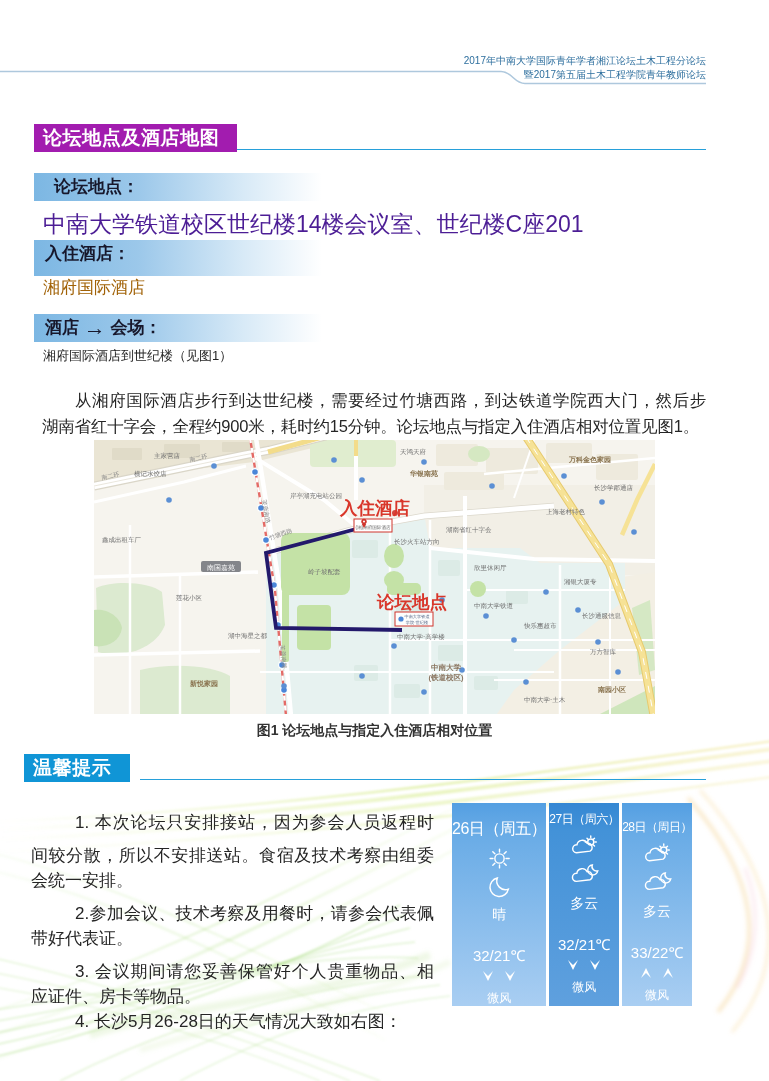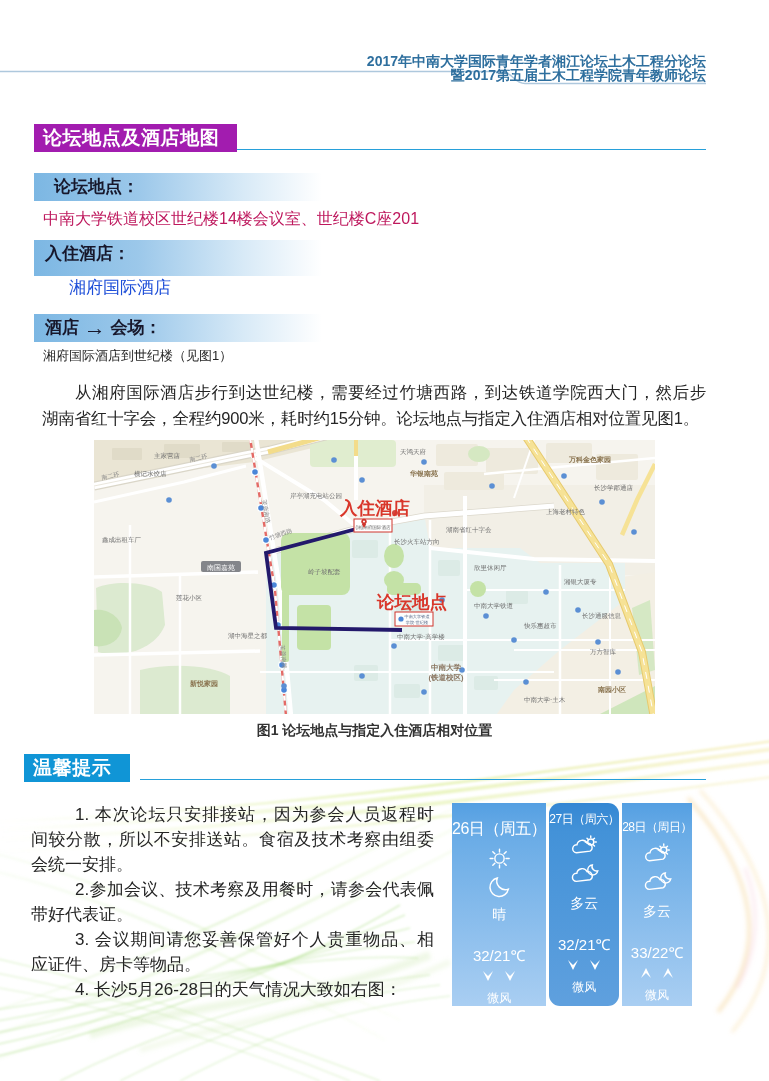--- a/index.html
+++ b/index.html
@@ -1,19 +1,19 @@
 <!DOCTYPE html>
 <html lang="zh"><head>
 <meta charset="utf-8">
 <style>
   html,body{margin:0;padding:0;}
   body{width:769px;height:1081px;position:relative;overflow:hidden;background:#fff;
        font-family:"Liberation Sans",sans-serif;}
   .abs{position:absolute;}
-  .jl{text-align:justify;text-align-last:justify;}
+  .jl{text-align:justify;text-align-last:justify;margin-top:8px;}
 </style>
 </head>
 <body>
 
 <svg class="abs" style="left:0;top:0;z-index:0" width="769" height="1081" viewBox="0 0 769 1081">
   <defs>
     <linearGradient id="gy" x1="0" y1="0" x2="1" y2="0">
       <stop offset="0" stop-color="#dff0a8" stop-opacity="0"></stop>
       <stop offset=".55" stop-color="#cfe878" stop-opacity=".75"></stop>
       <stop offset="1" stop-color="#f0e088" stop-opacity=".55"></stop>
@@ -55,45 +55,45 @@
   <g filter="url(#bl2)" fill="none">
     <path d="M90,1035 C200,1000 320,1000 430,955" stroke="#b4e08c" stroke-width="8" opacity=".22"></path>
     <path d="M140,1050 C250,1015 350,1008 450,962" stroke="#c2e69c" stroke-width="6" opacity=".18"></path>
     <path d="M688,798 C758,878 768,950 718,1012" stroke="#f0c46a" stroke-width="4" opacity=".35"></path>
     <path d="M700,790 C780,880 790,962 732,1032" stroke="#f4cf80" stroke-width="2.5" opacity=".4"></path>
     <path d="M745,868 C762,910 757,952 737,988" stroke="#f2b8c8" stroke-width="3.5" opacity=".25"></path>
   </g>
 </svg>
 
 <div class="abs" style="right:63px;top:54px;z-index:2;text-align:right;color:#2e6f9e;
-     font-size:14px;font-weight:bold;line-height:14px;">
+     font-size:10px;font-weight:normal;line-height:14px;">
   2017年中南大学国际青年学者湘江论坛土木工程分论坛<br>
   暨2017第五届土木工程学院青年教师论坛
 </div>
 
 <svg class="abs" style="left:0;top:0;z-index:1" width="769" height="100" viewBox="0 0 769 100">
   <path d="M0,71.5 H501 C512,71.5 514,83.5 525,83.5 H706" fill="none" stroke="#aec8dd" stroke-width="1.6"></path>
 </svg>
 
 <div class="abs" style="left:34px;top:124px;width:203px;height:28px;background:#a21caf;z-index:2;
      color:#fff;font-size:19px;font-weight:bold;line-height:28px;padding-left:9px;letter-spacing:0.6px;box-sizing:border-box;">论坛地点及酒店地图</div>
 
 <div class="abs" style="left:237px;top:149px;width:469px;height:1px;background:#27a0da;z-index:2;"></div>
 
 <div class="abs" style="left:34px;top:173px;width:300px;height:28px;z-index:2;
      background:linear-gradient(90deg,#7cb7e3 0%,#9cc8ea 35%,#d8eaf7 70%,rgba(255,255,255,0) 96%);
      color:#17172b;font-size:17px;font-weight:bold;line-height:28px;padding-left:20px;box-sizing:border-box;">论坛地点：</div>
 
-<div class="abs" style="left:43px;top:209px;z-index:2;color:#be185d;font-size:16px;">中南大学铁道校区世纪楼14楼会议室、世纪楼C座201</div>
+<div class="abs" style="left:43px;top:209px;z-index:2;color:#4c1d95;font-size:23px;">中南大学铁道校区世纪楼14楼会议室、世纪楼C座201</div>
 
 <div class="abs" style="left:34px;top:240px;width:300px;height:36px;z-index:2;
      background:linear-gradient(90deg,#7cb7e3 0%,#9cc8ea 35%,#d8eaf7 70%,rgba(255,255,255,0) 96%);
      color:#17172b;font-size:17px;font-weight:bold;line-height:28px;padding-left:11px;box-sizing:border-box;">入住酒店：</div>
 
-<div class="abs" style="left:43px;top:276px;z-index:2;color:#1d4ed8;font-size:17px;margin-left:26px;">湘府国际酒店</div>
+<div class="abs" style="left:43px;top:276px;z-index:2;color:#a16207;font-size:17px;">湘府国际酒店</div>
 
 <div class="abs" style="left:34px;top:314px;width:300px;height:28px;z-index:2;
      background:linear-gradient(90deg,#7cb7e3 0%,#9cc8ea 35%,#d8eaf7 70%,rgba(255,255,255,0) 96%);
      color:#17172b;font-size:17px;font-weight:bold;line-height:28px;padding-left:11px;box-sizing:border-box;">酒店 <span style="font-size:22px;line-height:28px;vertical-align:-2px;">→</span> 会场：</div>
 
 <div class="abs" style="left:43px;top:347px;z-index:2;color:#252525;font-size:13px;">湘府国际酒店到世纪楼（见图1）</div>
 
 <div class="abs" style="left:42px;top:380px;width:664px;z-index:2;color:#252525;font-size:16.5px;line-height:25.5px;letter-spacing:-0.2px;">
   <div class="jl" style="text-indent:2em;">从湘府国际酒店步行到达世纪楼，需要经过竹塘西路，到达铁道学院西大门，然后步</div>
   <div>湖南省红十字会，全程约900米，耗时约15分钟。论坛地点与指定入住酒店相对位置见图1。</div>
@@ -353,21 +353,21 @@
     </svg>
     <div style="font-size:14px;margin-top:8px;">晴</div>
     <div style="font-size:15px;margin-top:21px;">32/21℃</div>
 
     <svg width="52" height="18" viewBox="0 0 52 18" style="margin-top:4px;display:block;margin-left:auto;margin-right:auto;">
       <path d="M10 2 L15 12 L20 2 L15 7 Z M32 2 L37 12 L42 2 L37 7 Z" fill="#fff"></path>
     </svg>
     <div style="font-size:12px;margin-top:3px;">微风</div>
   </div>
 
-  <div style="flex:1;position:relative;background:linear-gradient(180deg,#3487d3 0%,#4392d8 14%,#5fa0de 100%);color:#fff;text-align:center;border-radius:11px;">
+  <div style="flex:1;position:relative;background:linear-gradient(180deg,#3487d3 0%,#4392d8 14%,#5fa0de 100%);color:#fff;text-align:center;">
     <div style="font-size:12px;margin-top:8px;white-space:nowrap;letter-spacing:-0.5px;">27日（周六）</div>
 
     <svg width="31" height="25" viewBox="0 0 34 28" style="margin-top:6px;display:block;margin-left:auto;margin-right:auto;">
       <g stroke="#fff" stroke-width="1.6" fill="none" stroke-linecap="round">
         <circle cx="24" cy="9" r="3.4"></circle>
         <path d="M24 2.2v1.6 M17.8 9h1.6 M28.6 9h1.6 M19.8 4.8l1.2 1.2 M27 12.2l1.2 1.2 M28.2 4.8L27 6"></path>
         <path d="M8 21 a4.5 4.5 0 0 1 .6-9 a6 6 0 0 1 11.3-1.6 a4.8 4.8 0 0 1 3.3 8.8 z" fill="none"></path>
       </g>
     </svg>
 

